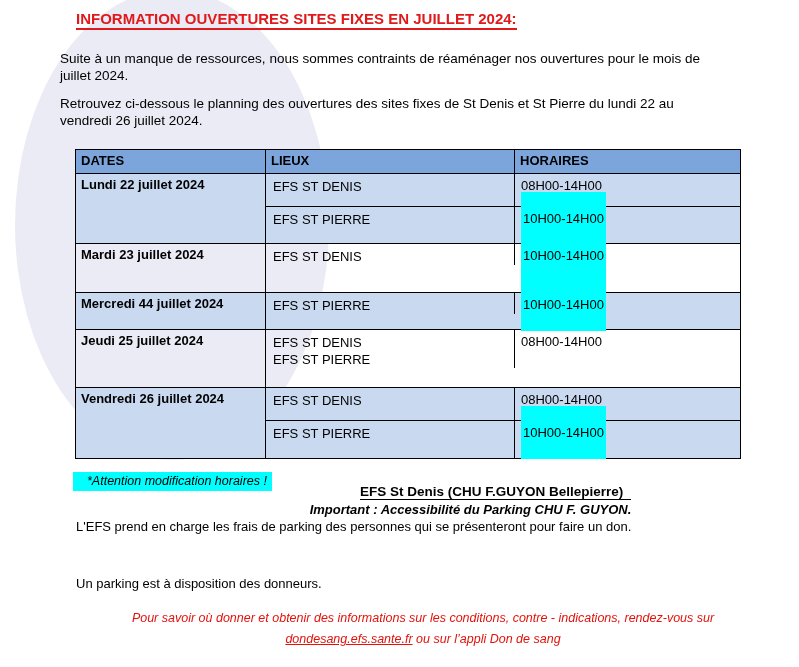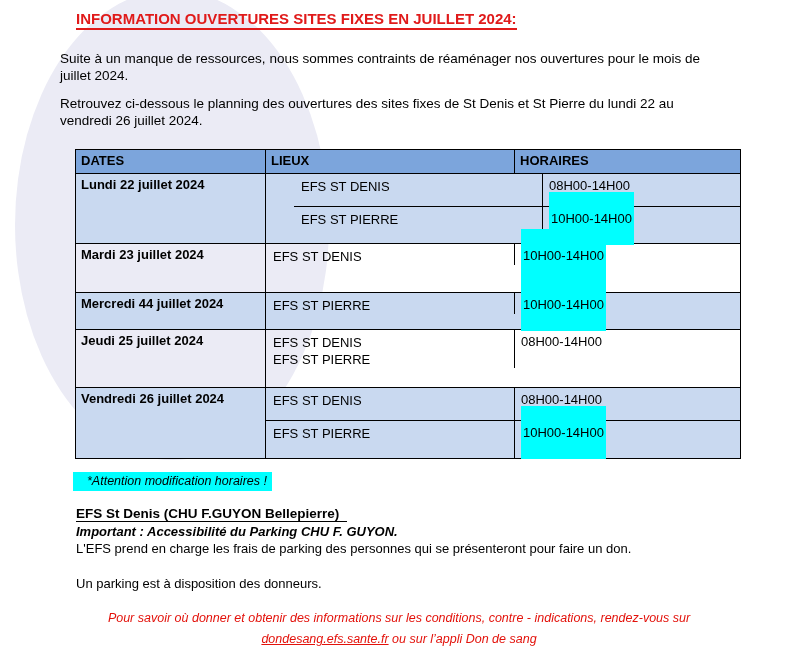--- a/index.html
+++ b/index.html
@@ -67,44 +67,44 @@
   .entry + .entry { border-top: 1px solid #000; }
   .cell-lieu {
     width: 249px; border-right: 1px solid #000;
     padding: 4px 4px 0 7px; line-height: 17px;
   }
   .cell-hor { flex: 1; padding: 4px 4px 0 6px; }
   .hl {
     background: var(--highlight-cyan, #00FFFF);
     padding: 19px 2px;
   }
-  .h-l1 { height: 70px; gap: 28px; } .h-l1 .e0 { height: 31.5px; } .h-l1 .e1 { flex: 1; }
+  .h-l1 { height: 70px; } .h-l1 .e0 { height: 31.5px; } .h-l1 .e1 { flex: 1; }
   .h-ma { height: 49px; }
   .h-me { height: 37px; }
   .h-je { height: 58px; }
   .h-ve { height: 71px; } .h-ve .e0 { height: 32px; } .h-ve .e1 { flex: 1; }
 
   
   .attention {
     position: absolute; left: 73px; top: 472px;
     font-size: 12.5px; font-style: italic;
     background: var(--highlight-cyan, #00FFFF);
     padding: 2px 5px 3px 14px;
   }
   .block { position: absolute; left: 76px; font-size: 13px; line-height: 17.5px; }
-  .block-denis { top: 505px; }
+  .block-denis { top: 483px; text-align: right; }
   .block-pierre { top: 575px; }
   .note-heading { font-size: 13.5px; font-weight: bold; }
   .note-heading span { border-bottom: 1.5px solid #000; padding-right: 8px; }
   .heading-italic { font-style: italic; }
   .note-important { font-weight: bold; font-style: italic; }
 
   
   .footer {
-    position: absolute; left: 66px; top: 611px; width: 666px;
+    position: absolute; left: 90px; top: 611px; width: 666px;
     text-align: center;
     color: var(--footer-red, #E3120B);
     font-size: 12.5px; font-style: italic; line-height: 14px;
   }
   .footer-line2 { margin-top: 7px; }
   .footer-link { text-decoration: underline; color: inherit; cursor: pointer; }
 </style>
 </head>
 <body>
 

